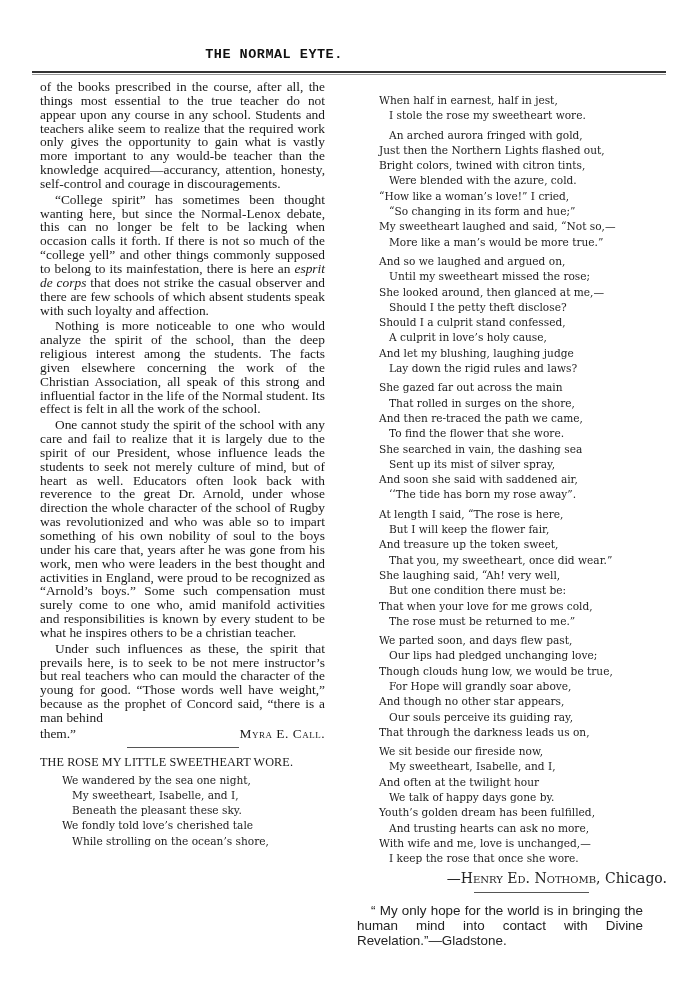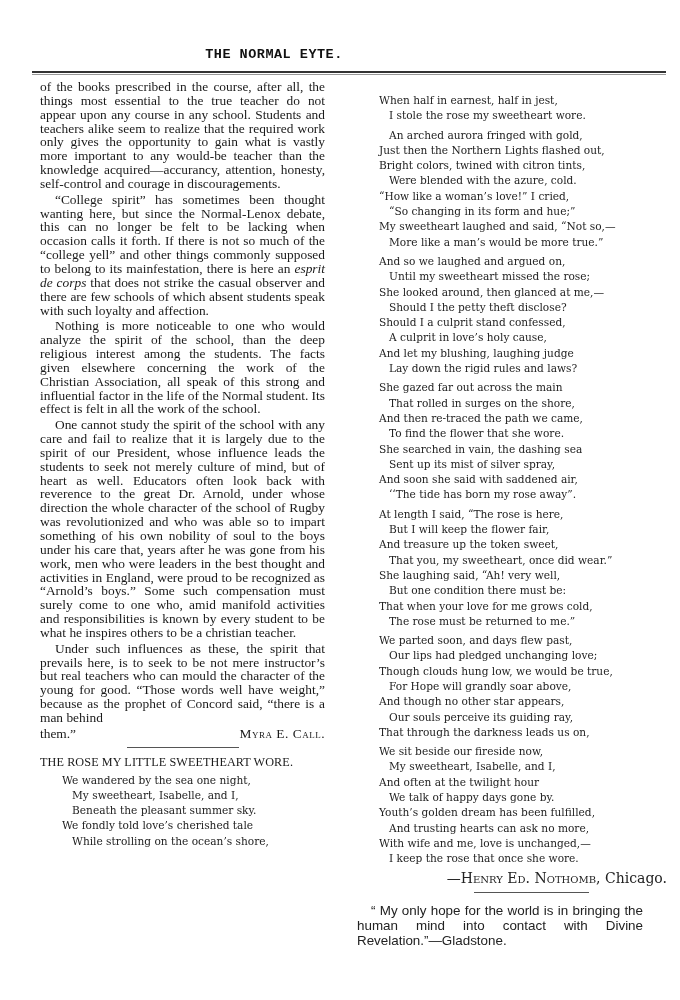--- a/index.html
+++ b/index.html
@@ -41,21 +41,21 @@
   <p>Under such influences as these, the spirit that prevails here, is to seek to be not mere instructor’s but real teachers who can mould the character of the young for good.  “Those words well have weight,” because as the prophet of Concord said, “there is a man behind</p>
   <div class="sig">
     <span>them.”</span>
     <span class="name">Myra E. Call.</span>
   </div>
   <div class="sep"></div>
   <div class="poem-title">THE ROSE MY LITTLE SWEETHEART WORE.</div>
   <div class="poem left-poem">
     <div class="ln">We wandered by the sea one night,</div>
     <div class="ln ind">My sweetheart, Isabelle, and I,</div>
-    <div class="ln ind">Beneath the pleasant summer sky.</div>
+    <div class="ln ind">Beneath the pleasant these sky.</div>
     <div class="ln">We fondly told love’s cherished tale</div>
     <div class="ln ind">While strolling on the ocean’s shore,</div>
   </div>
 </div>
 
 <div class="col-right poem">
   <div id="stanzas">
       <div class="stanza">
         <div class="ln">When half in earnest, half in jest,</div>
         <div class="ln ind">I stole the rose my sweetheart wore.</div>

